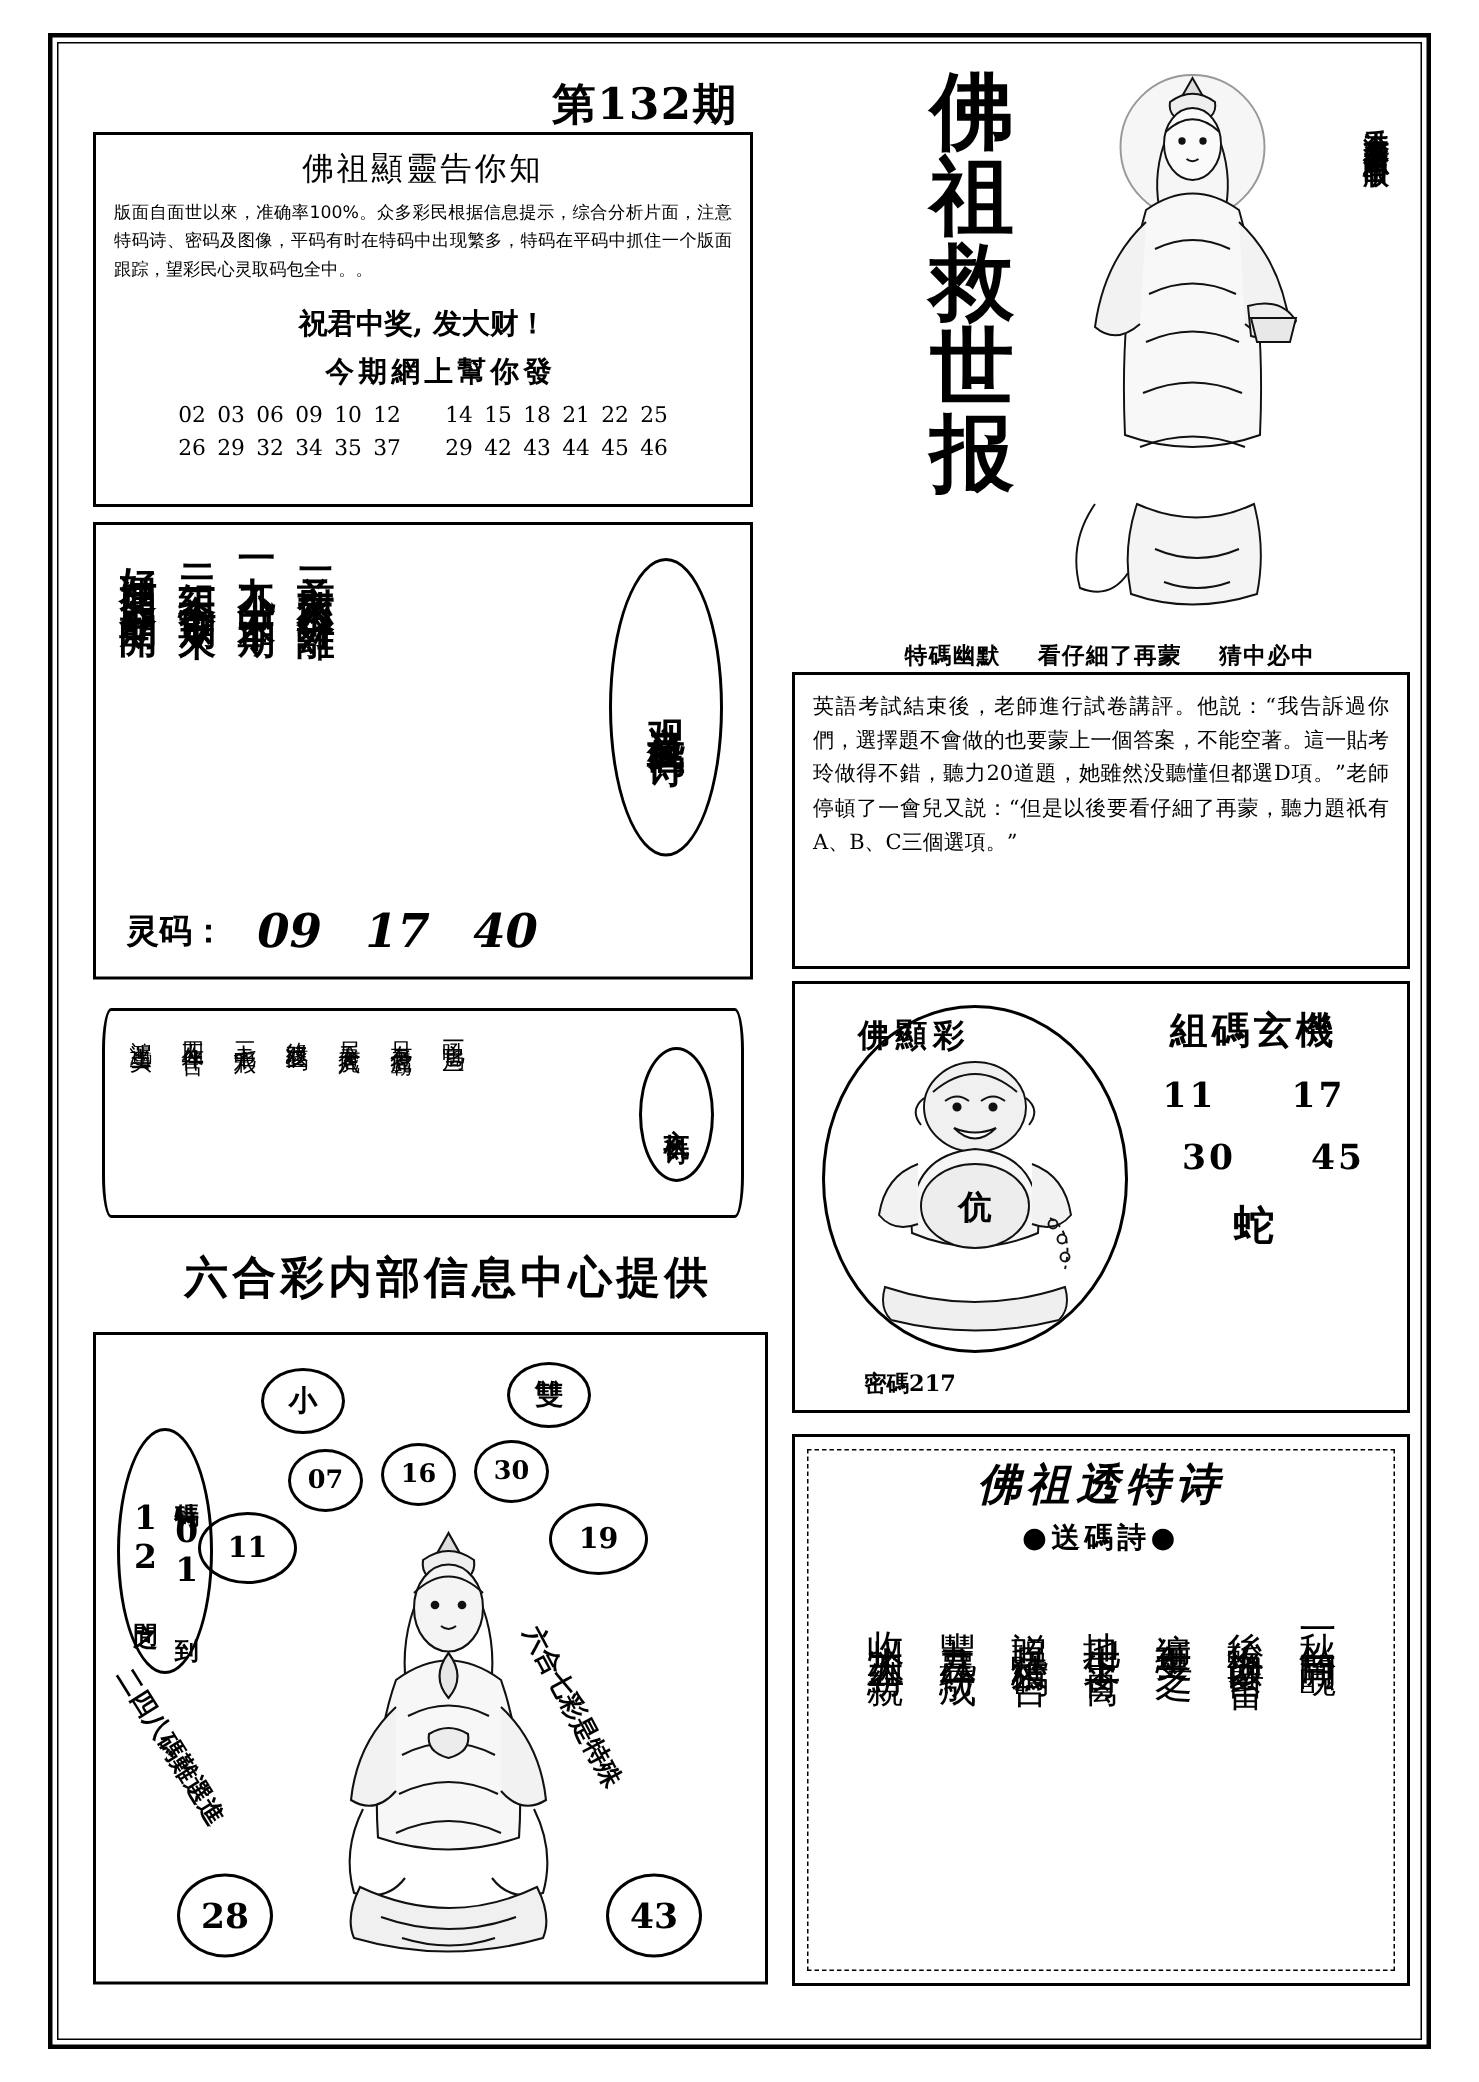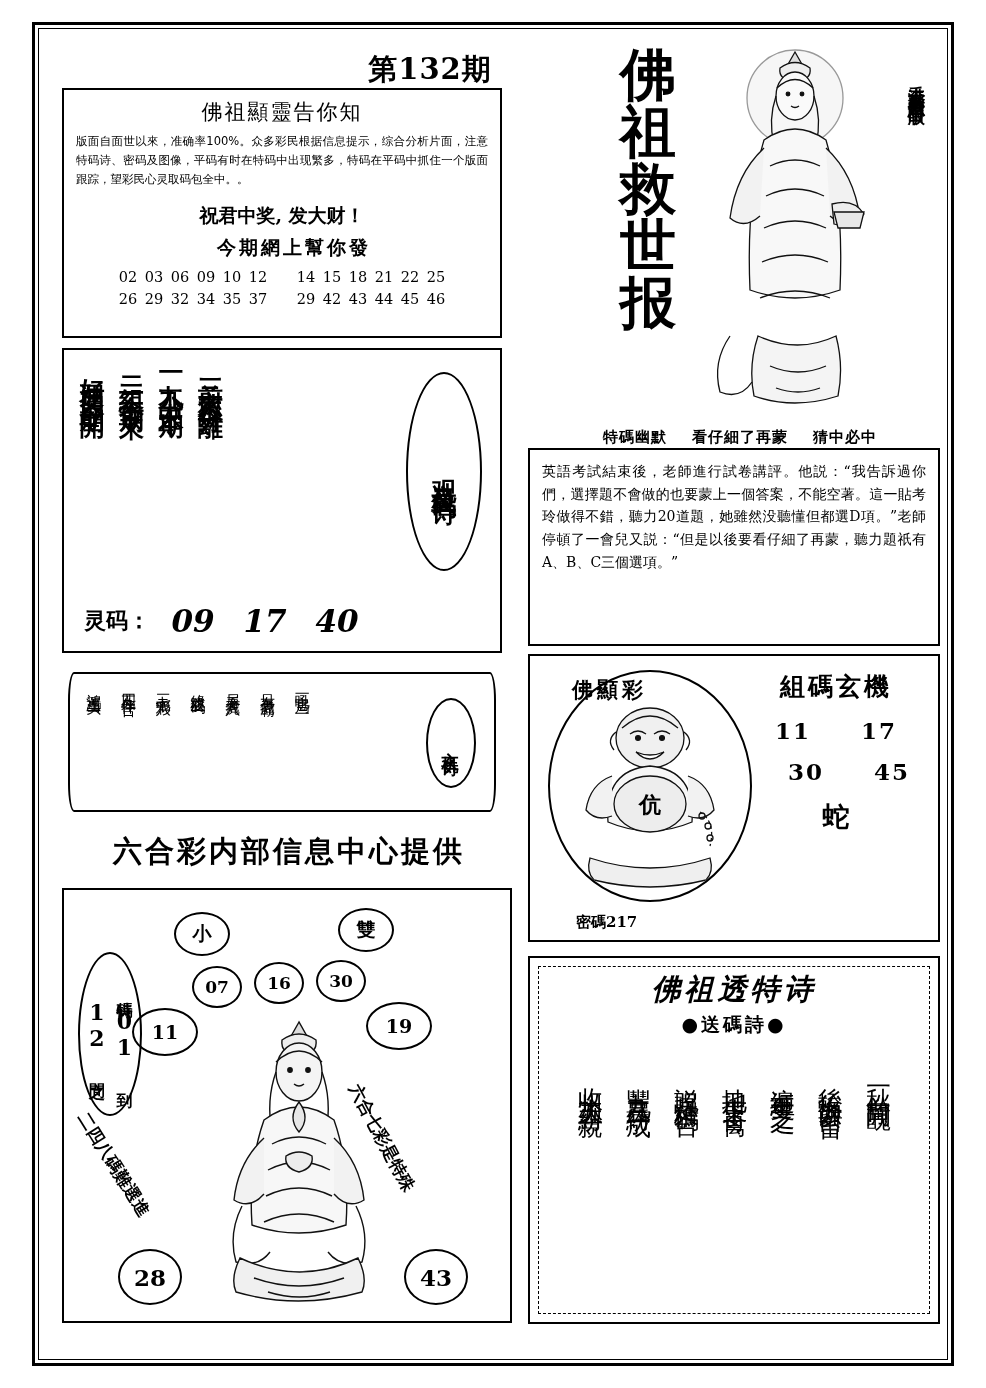--- a/index.html
+++ b/index.html
@@ -37,21 +37,21 @@
 
   
   .xuanji{position:absolute;left:68px;top:672px;width:428px;height:140px;}
   .xuanji .scroll{position:absolute;inset:0;border:2px solid #000;border-radius:6px/28px;}
   .xj-cols{position:absolute;left:14px;top:10px;display:flex;flex-direction:row-reverse;gap:13px;}
   .xjcol{writing-mode:vertical-rl;text-orientation:upright;font-size:15px;font-family:"DejaVu Serif","Liberation Serif",serif;line-height:1.45;letter-spacing:2px;height:112px;}
   .xj-title{position:absolute;right:20px;top:26px;width:46px;height:86px;border:2px solid #000;border-radius:50%;display:flex;align-items:center;justify-content:center;}
   .xj-title span{writing-mode:vertical-rl;text-orientation:upright;font-size:17px;font-weight:bold;font-family:"DejaVu Serif","Liberation Serif",serif;letter-spacing:3px;}
 
   
-  .center-head{position:absolute;left:64px;top:832px;width:450px;text-align:center;font-size:29px;font-weight:bold;font-family:"DejaVu Serif","Liberation Serif",serif;letter-spacing:3px;}
+  .center-head{position:absolute;left:74px;top:832px;width:450px;text-align:center;font-size:29px;font-weight:bold;font-family:"DejaVu Serif","Liberation Serif",serif;letter-spacing:3px;}
 
   
   .bigbox{left:62px;top:888px;width:450px;height:435px;}
   .tm-box{position:absolute;left:14px;top:62px;width:60px;height:160px;border:2px solid #000;border-radius:50%;display:flex;align-items:center;justify-content:center;}
   .tm-inner{writing-mode:vertical-rl;text-orientation:upright;font-size:16px;font-weight:bold;font-family:"DejaVu Serif","Liberation Serif",serif;line-height:1.25;text-align:center;}
   .tm-inner b{font-size:22px;}
   .bubble{position:absolute;border:2px solid #000;border-radius:50%;display:flex;align-items:center;justify-content:center;font-family:"DejaVu Serif","Liberation Serif",serif;font-weight:bold;}
   .b-small{width:52px;height:40px;font-size:19px;}
   .b-num{width:46px;height:38px;font-size:17px;}
   .b-11{width:62px;height:44px;font-size:19px;}

